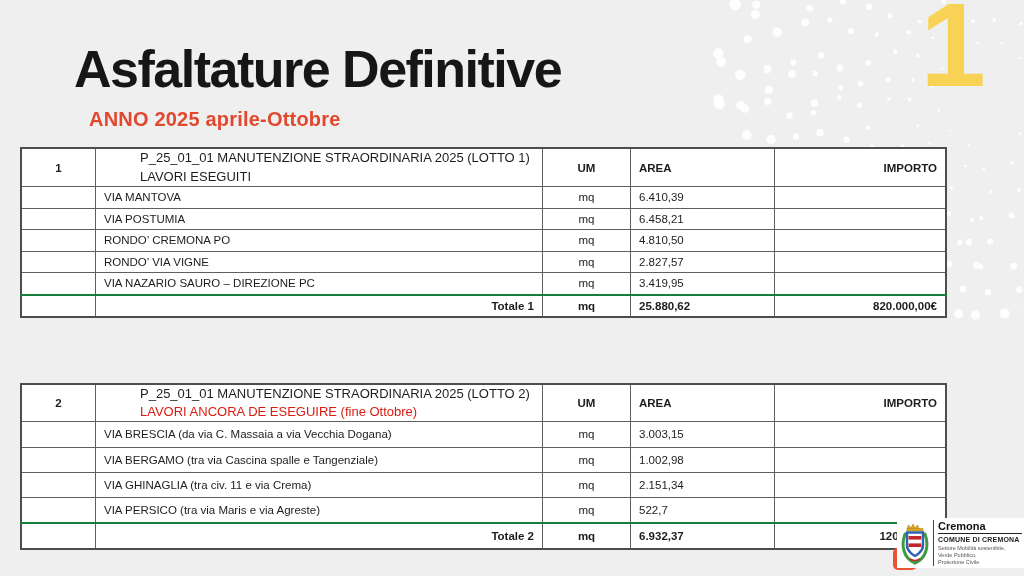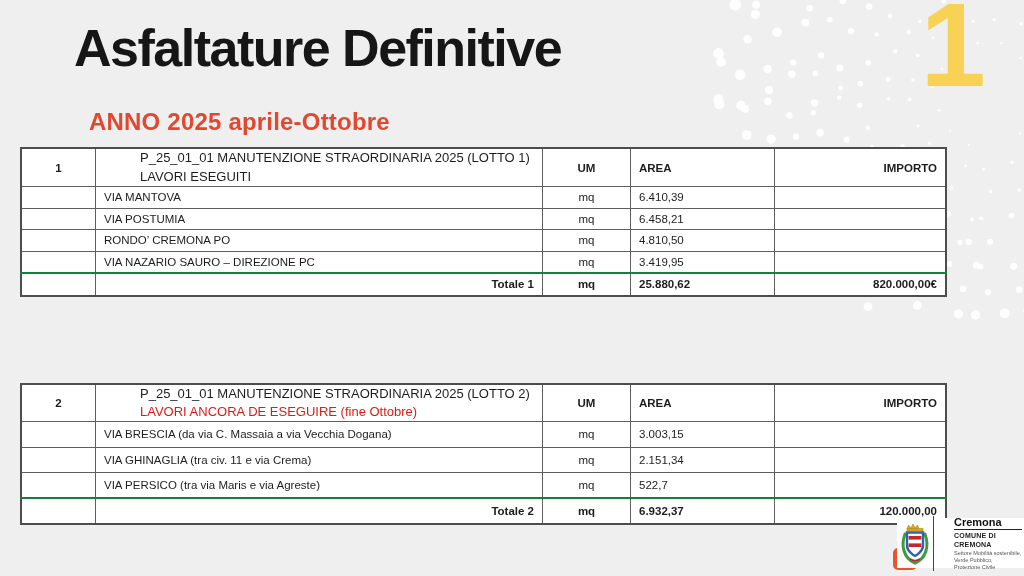--- a/index.html
+++ b/index.html
@@ -6,26 +6,26 @@
   body{
     width:1024px;height:576px;position:relative;overflow:hidden;
     background:#EFEFEF;
     font-family:"Liberation Sans",sans-serif;
   }
   
   #dots-svg{position:absolute;left:0;top:0;width:1024px;height:576px;pointer-events:none;}
   #dots-group circle{fill:#ffffff;opacity:0.92;}
 
   .slide-title{
-    position:absolute;left:74px;top:18px;
+    position:absolute;left:74px;top:39px;
     font-size:52px;font-weight:800;color:#161616;letter-spacing:-1.5px;
   }
   .slide-subtitle{
     position:absolute;left:89px;top:108px;
-    font-size:24px;font-weight:600;color:#E0492F;letter-spacing:0.2px;
+    font-size:20px;font-weight:600;color:#E0492F;letter-spacing:0.2px;
   }
   .page-number{
     position:absolute;right:38px;top:-14px;
     font-size:118px;line-height:1;font-weight:800;color:#F7D254;
   }
 
   table.data-table{
     position:absolute;left:20px;width:839px;
     border-collapse:collapse;table-layout:fixed;
     background:#ffffff;border:2px solid #4d4d4d;
@@ -55,21 +55,21 @@
   
   .logo-accent{
     position:absolute;left:893px;top:548px;width:24px;height:22px;
     background:#E8542F;border-radius:5px;
   }
   .logo-box{
     position:absolute;left:897px;top:518px;width:127px;height:50px;
     background:#ffffff;display:flex;align-items:center;gap:3px;
     padding:2px 2px 2px 3px;box-sizing:border-box;
   }
-  .logo-text{border-left:1px solid #444;padding-left:20px;flex:1;min-width:0;}
+  .logo-text{border-left:1px solid #444;padding-left:4px;flex:1;min-width:0;}
   .logo-name{font-size:11px;font-weight:bold;color:#111;border-bottom:1.5px solid #222;line-height:1.2;}
   .logo-org{font-size:7px;font-weight:bold;color:#222;letter-spacing:0.2px;margin-top:1px;line-height:1.3;}
   .logo-dept{margin-top:1px;}
   .logo-dept div{font-size:5.5px;color:#555;line-height:1.25;}
 </style>
 </head>
 <body>
 
 <svg id="dots-svg">
   <g id="dots-group">
@@ -229,20 +229,27 @@
   </tr>
       <tr>
     <td class="c-num"></td>
     <td class="c-desc">RONDO’ CREMONA PO</td>
     <td class="c-um">mq</td>
     <td class="c-area">4.810,50</td>
     <td class="c-importo"></td>
   </tr>
       <tr>
     <td class="c-num"></td>
+    <td class="c-desc">RONDO’ VIA VIGNE</td>
+    <td class="c-um">mq</td>
+    <td class="c-area">2.827,57</td>
+    <td class="c-importo"></td>
+  </tr>
+      <tr>
+    <td class="c-num"></td>
     <td class="c-desc">VIA NAZARIO SAURO – DIREZIONE PC</td>
     <td class="c-um">mq</td>
     <td class="c-area">3.419,95</td>
     <td class="c-importo"></td>
   </tr>
     </tbody>
   <tbody>
     <tr class="total-row">
       <td class="c-num"></td>
       <td class="c-desc">Totale 1</td>
@@ -269,20 +276,27 @@
   <tbody>
       <tr>
     <td class="c-num"></td>
     <td class="c-desc">VIA BRESCIA (da via C. Massaia a via Vecchia Dogana)</td>
     <td class="c-um">mq</td>
     <td class="c-area">3.003,15</td>
     <td class="c-importo"></td>
   </tr>
       <tr>
     <td class="c-num"></td>
+    <td class="c-desc">VIA BERGAMO (tra via Cascina spalle e Tangenziale)</td>
+    <td class="c-um">mq</td>
+    <td class="c-area">1.002,98</td>
+    <td class="c-importo"></td>
+  </tr>
+      <tr>
+    <td class="c-num"></td>
     <td class="c-desc">VIA GHINAGLIA (tra civ. 11 e via Crema)</td>
     <td class="c-um">mq</td>
     <td class="c-area">2.151,34</td>
     <td class="c-importo"></td>
   </tr>
       <tr>
     <td class="c-num"></td>
     <td class="c-desc">VIA PERSICO (tra via Maris e via Agreste)</td>
     <td class="c-um">mq</td>
     <td class="c-area">522,7</td>

